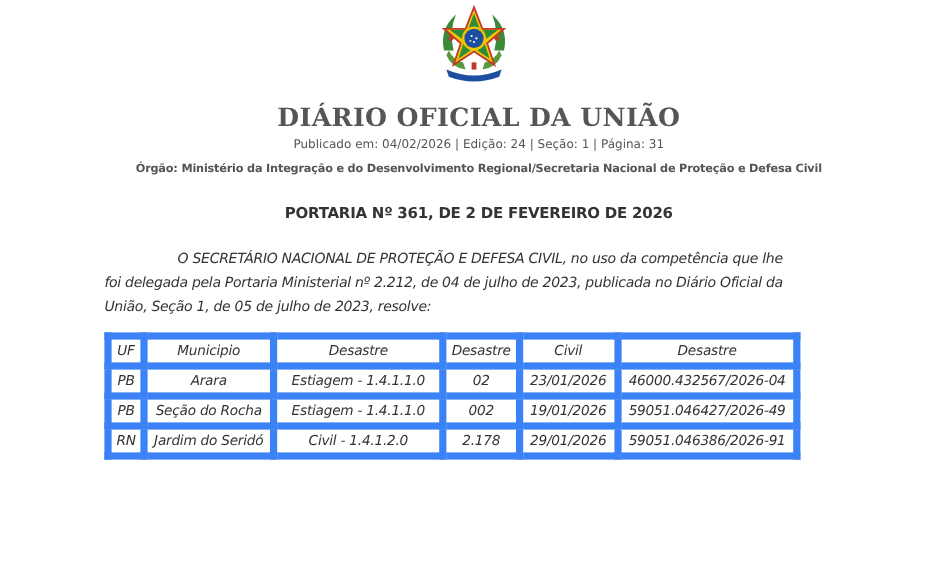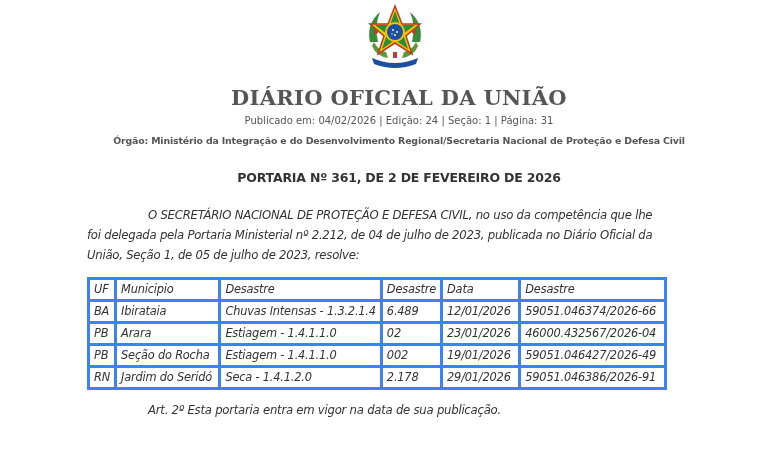--- a/index.html
+++ b/index.html
@@ -6,21 +6,21 @@
     body { width: 780px; height: 470px; overflow: hidden; position: relative; font-family: "DejaVu Sans", sans-serif; color: #333333; }
     .emblem { position: absolute; left: 362px; top: 2px; width: 66px; height: 68px; }
     .masthead { position: absolute; left: 0; top: 86px; width: 798px; text-align: center; }
     .title { font-family: "DejaVu Serif", serif; font-weight: bold; font-size: 21px; color: #555555; letter-spacing: 0.3px; line-height: 24px; margin: 0; }
     .pubinfo { font-size: 10px; color: #555555; margin-top: 4px; line-height: 14px; }
     .orgao { font-size: 9.4px; color: #555555; font-weight: bold; margin-top: 6px; line-height: 13px; letter-spacing: -0.15px; }
     .portaria { position: absolute; left: 0; top: 170px; width: 798px; text-align: center; font-size: 12.5px; font-weight: bold; color: #333333; letter-spacing: -0.2px; }
     .content { position: absolute; left: 87px; top: 205px; width: 580px; font-size: 11.7px; line-height: 20px; color: #333333; font-style: italic; }
     .content p { margin: 0 0 3px 0; text-indent: 61px; letter-spacing: -0.25px; }
     table.disasters { border-collapse: collapse; margin-top: 12px; font-size: 11.4px; color: #333333; letter-spacing: -0.2px; }
-    table.disasters td { border: 3px solid #3b82f6; padding: 0 4px; height: 19px; line-height: 19px; white-space: nowrap; }
+    table.disasters td { border: 6px solid #3b82f6; padding: 0 4px; height: 19px; line-height: 19px; white-space: nowrap; text-align: center; }
     .art2 { margin-top: 10px !important; }
   </style>
 </head>
 <body>
 
 <div class="emblem">
   <svg width="66" height="68" viewBox="0 0 66 68">
 
     <path d="M8 40 Q4 22 18 10 Q12 24 16 40 Z" fill="#3a8a3a"></path>
     <path d="M58 40 Q62 22 48 10 Q54 24 50 40 Z" fill="#3a8a3a"></path>
@@ -56,52 +56,43 @@
 <div class="content">
   <p>O SECRETÁRIO NACIONAL DE PROTEÇÃO E DEFESA CIVIL, no uso da competência que lhe foi delegada pela Portaria Ministerial nº 2.212, de 04 de julho de 2023, publicada no Diário Oficial da União, Seção 1, de 05 de julho de 2023, resolve:</p>
 
   <table class="disasters">
     <tbody>
         <tr>
       <td style="width:16px">UF</td>
       <td style="width:97px">Municipio</td>
       <td style="width:147px">Desastre</td>
       <td style="width:44px">Desastre</td>
-      <td style="width:73px">Data</td>
+      <td style="width:73px">Civil</td>
       <td style="width:141px">Desastre</td>
-    </tr>
-    <tr>
-      <td>BA</td>
-      <td>Ibirataia</td>
-      <td>Chuvas Intensas - 1.3.2.1.4</td>
-      <td>6.489</td>
-      <td>12/01/2026</td>
-      <td>59051.046374/2026-66</td>
     </tr>
     <tr>
       <td>PB</td>
       <td>Arara</td>
       <td>Estiagem - 1.4.1.1.0</td>
       <td>02</td>
       <td>23/01/2026</td>
       <td>46000.432567/2026-04</td>
     </tr>
     <tr>
       <td>PB</td>
       <td>Seção do Rocha</td>
       <td>Estiagem - 1.4.1.1.0</td>
       <td>002</td>
       <td>19/01/2026</td>
       <td>59051.046427/2026-49</td>
     </tr>
     <tr>
       <td>RN</td>
       <td>Jardim do Seridó</td>
-      <td>Seca - 1.4.1.2.0</td>
+      <td>Civil - 1.4.1.2.0</td>
       <td>2.178</td>
       <td>29/01/2026</td>
       <td>59051.046386/2026-91</td>
     </tr>
   </tbody>
     </table>
 
-  <p class="art2">Art. 2º Esta portaria entra em vigor na data de sua publicação.</p>
 </div>
 
 </body></html>

